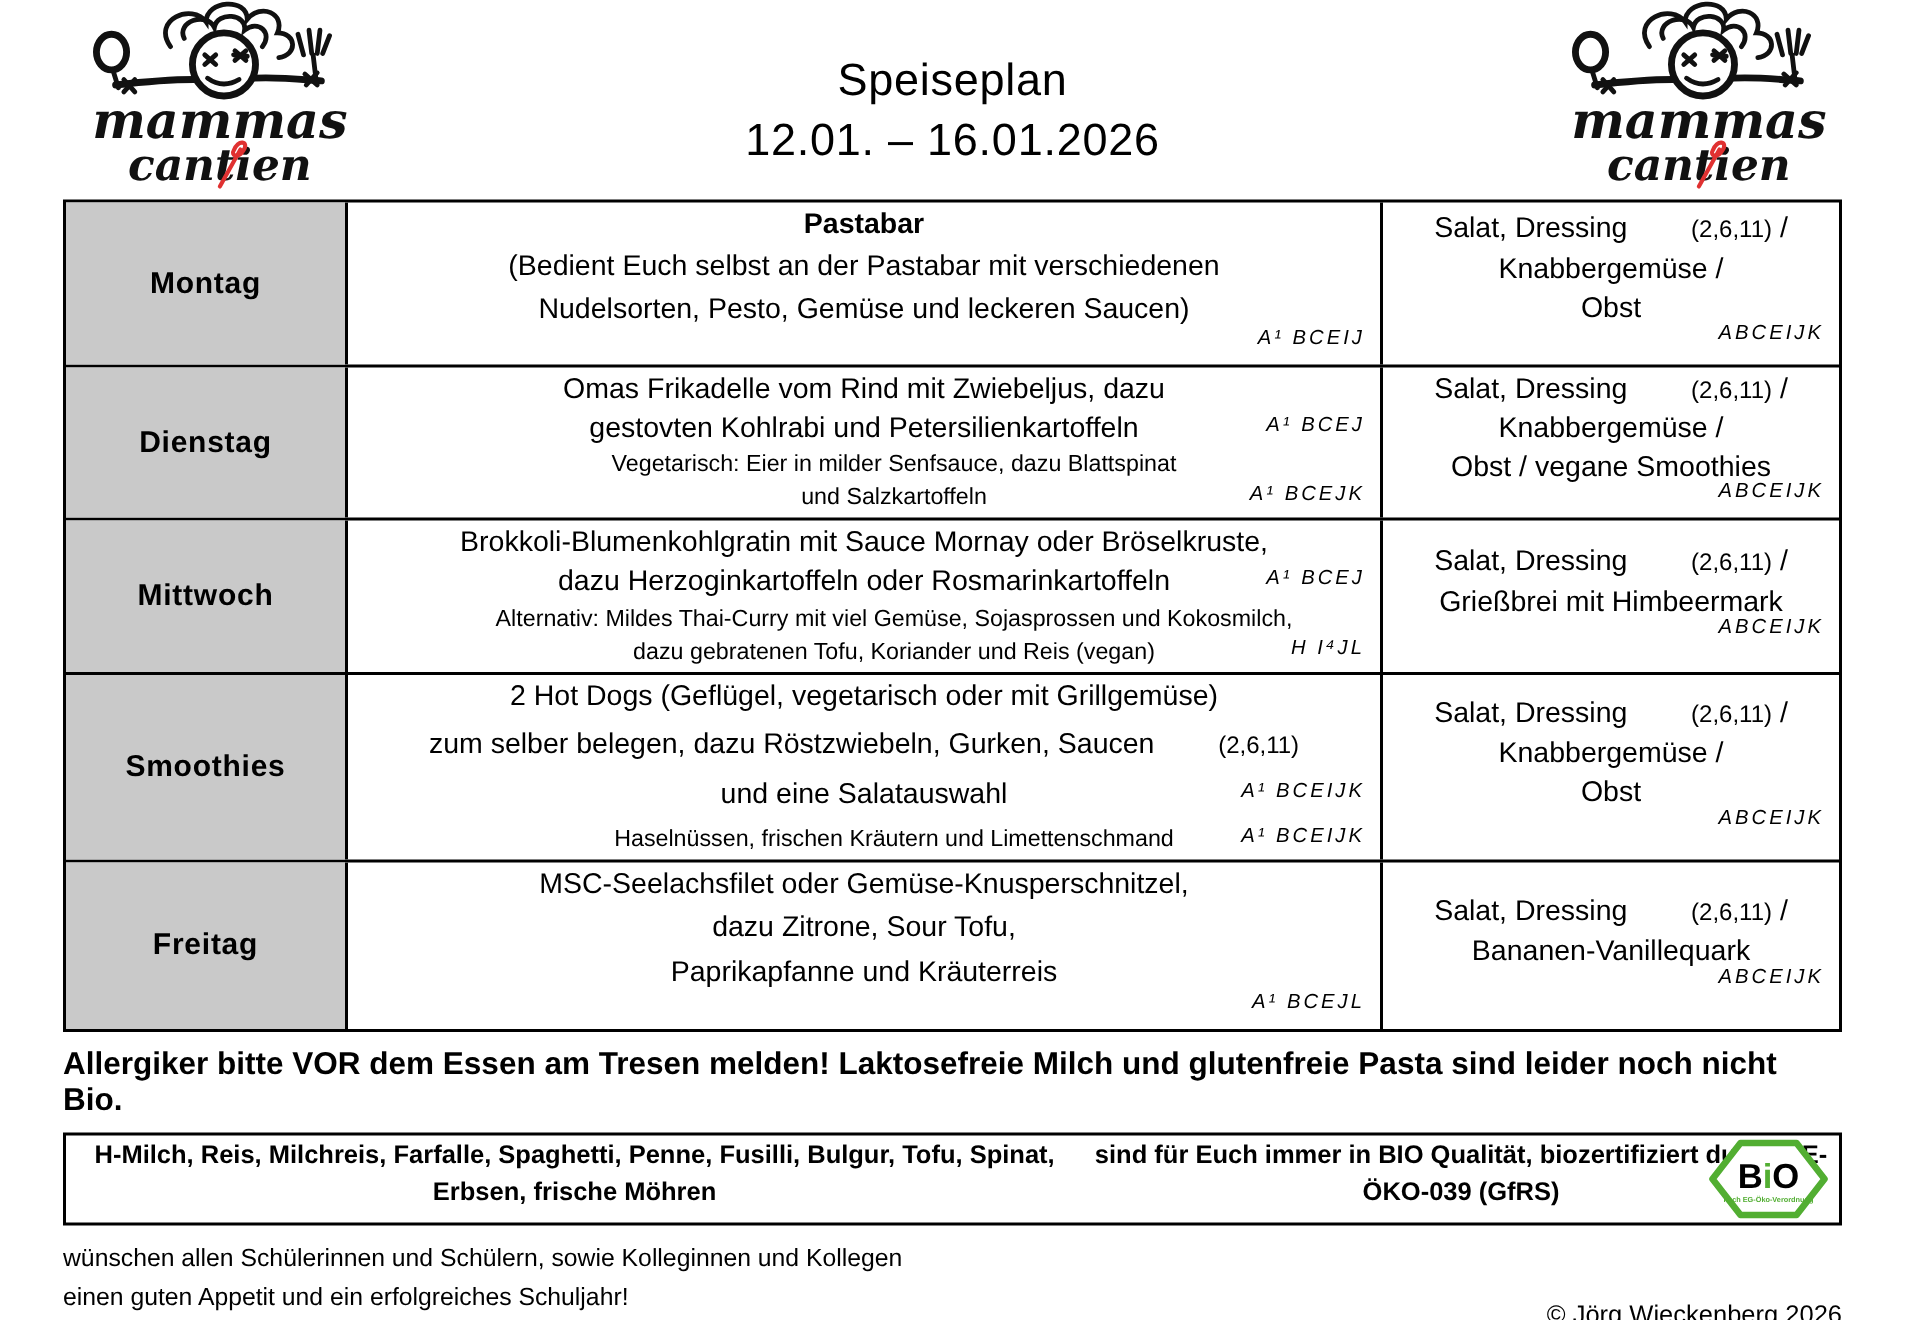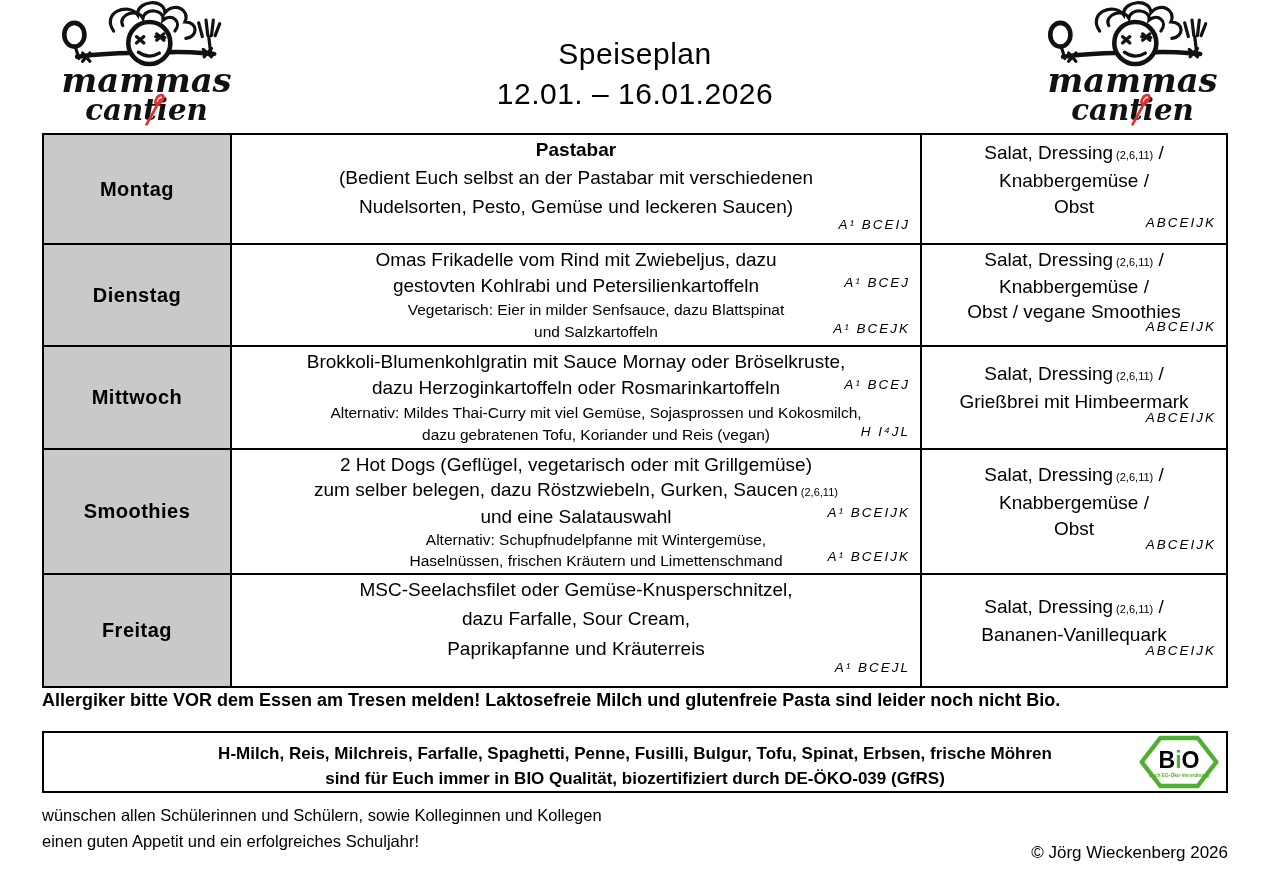--- a/index.html
+++ b/index.html
@@ -26,31 +26,31 @@
     font-weight:bold;font-size:20px;letter-spacing:0.5px;
   }
   .main-cell{
     width:688px;flex:0 0 auto;border-right:2px solid #000;
     display:flex;flex-direction:column;justify-content:space-between;padding:2px 0;
   }
   .side-cell{flex:1;display:flex;flex-direction:column;justify-content:center;padding:2px 0;}
   .line{position:relative;text-align:center;font-size:19px;line-height:26px;min-height:19px;}
   .line.small{font-size:15.5px;line-height:22px;margin-left:40px;}
   .line.bold{font-weight:bold;}
-  .note{font-size:11px;}
+  .note{font-size:16px;padding-left:38px;}
   .allergen{
     position:absolute;right:10px;bottom:3px;font-style:italic;
     font-size:13.5px;letter-spacing:2px;white-space:nowrap;
   }
 
   
-  .allergy-note{font-weight:bold;font-size:18px;line-height:24px;}
+  .allergy-note{margin-top:10px;font-weight:bold;font-size:21px;line-height:24px;}
   .bio-box{
-    margin-top:19px;border:2px solid #000;position:relative;height:58px;
-    display:flex;flex-direction:column;justify-content:flex-end;text-align:center;
+    margin-top:9px;border:2px solid #000;position:relative;height:58px;
+    display:flex;flex-direction:row;justify-content:flex-start;text-align:center;
     font-weight:bold;font-size:17px;line-height:25px;
   }
   .bio-seal{position:absolute;right:7px;top:50%;transform:translateY(-50%);}
   .bio-hex{fill:#fff;stroke:var(--bio-green,#52ae32);stroke-width:5;stroke-linejoin:round;}
   .bio-b,.bio-o{fill:#000;}
   .bio-i{fill:var(--bio-green,#52ae32);}
   .bio-sub{fill:var(--bio-green,#52ae32);}
 
   
   .footer{display:flex;justify-content:space-between;margin-top:9px;}
@@ -174,35 +174,34 @@
           <div class="line"><span class="line-text">Grießbrei mit Himbeermark</span></div>
           <div class="line"><span class="line-text"></span><span class="allergen">ABCEIJK</span></div>
         </div>
       </div>
       <div class="menu-row" style="height: 123px;">
         <div class="day-cell">Smoothies</div>
         <div class="main-cell">
           <div class="line"><span class="line-text">2 Hot Dogs (Geflügel, vegetarisch oder mit Grillgemüse)</span></div>
           <div class="line"><span class="line-text">zum selber belegen, dazu Röstzwiebeln, Gurken, Saucen<span class="note"> (2,6,11)</span></span></div>
           <div class="line"><span class="line-text">und eine Salatauswahl</span><span class="allergen">A¹ BCEIJK</span></div>
-          <div class="line small"><span class="line-text">Alternativ: Schupfnudelpfanne mit Wintergemüse,</span></div>
           <div class="line small"><span class="line-text">Haselnüssen, frischen Kräutern und Limettenschmand</span><span class="allergen">A¹ BCEIJK</span></div>
         </div>
         <div class="side-cell">
           <div class="line"><span class="line-text">Salat, Dressing<span class="note"> (2,6,11)</span> /</span></div>
           <div class="line"><span class="line-text">Knabbergemüse /</span></div>
           <div class="line"><span class="line-text">Obst</span></div>
           <div class="line"><span class="line-text"></span><span class="allergen">ABCEIJK</span></div>
         </div>
       </div>
       <div class="menu-row" style="height: 111px;">
         <div class="day-cell">Freitag</div>
         <div class="main-cell">
           <div class="line"><span class="line-text">MSC-Seelachsfilet oder Gemüse-Knusperschnitzel,</span></div>
-          <div class="line"><span class="line-text">dazu Farfalle, Sour Cream,</span></div>
+          <div class="line"><span class="line-text">dazu Zitrone, Sour Tofu,</span></div>
           <div class="line"><span class="line-text">Paprikapfanne und Kräuterreis</span></div>
           <div class="line"><span class="line-text"></span><span class="allergen">A¹ BCEJL</span></div>
         </div>
         <div class="side-cell">
           <div class="line"><span class="line-text">Salat, Dressing<span class="note"> (2,6,11)</span> /</span></div>
           <div class="line"><span class="line-text">Bananen-Vanillequark</span></div>
           <div class="line"><span class="line-text"></span><span class="allergen">ABCEIJK</span></div>
         </div>
       </div>
     </div>

